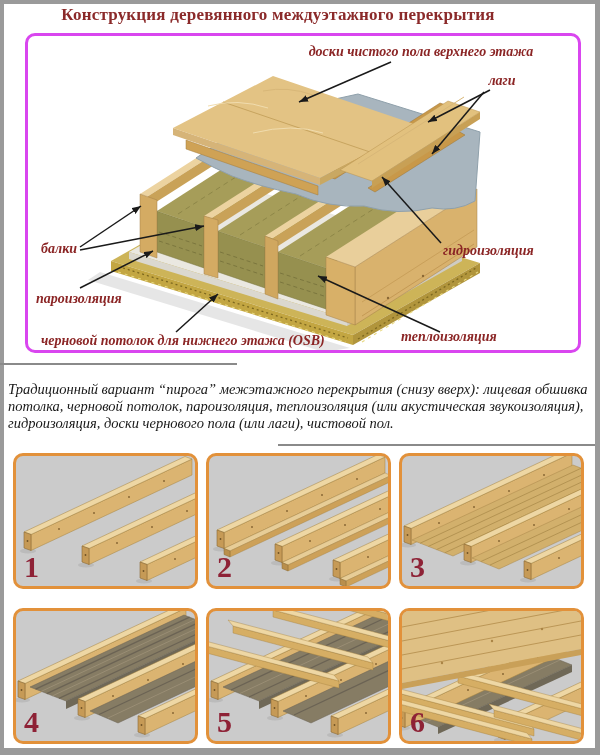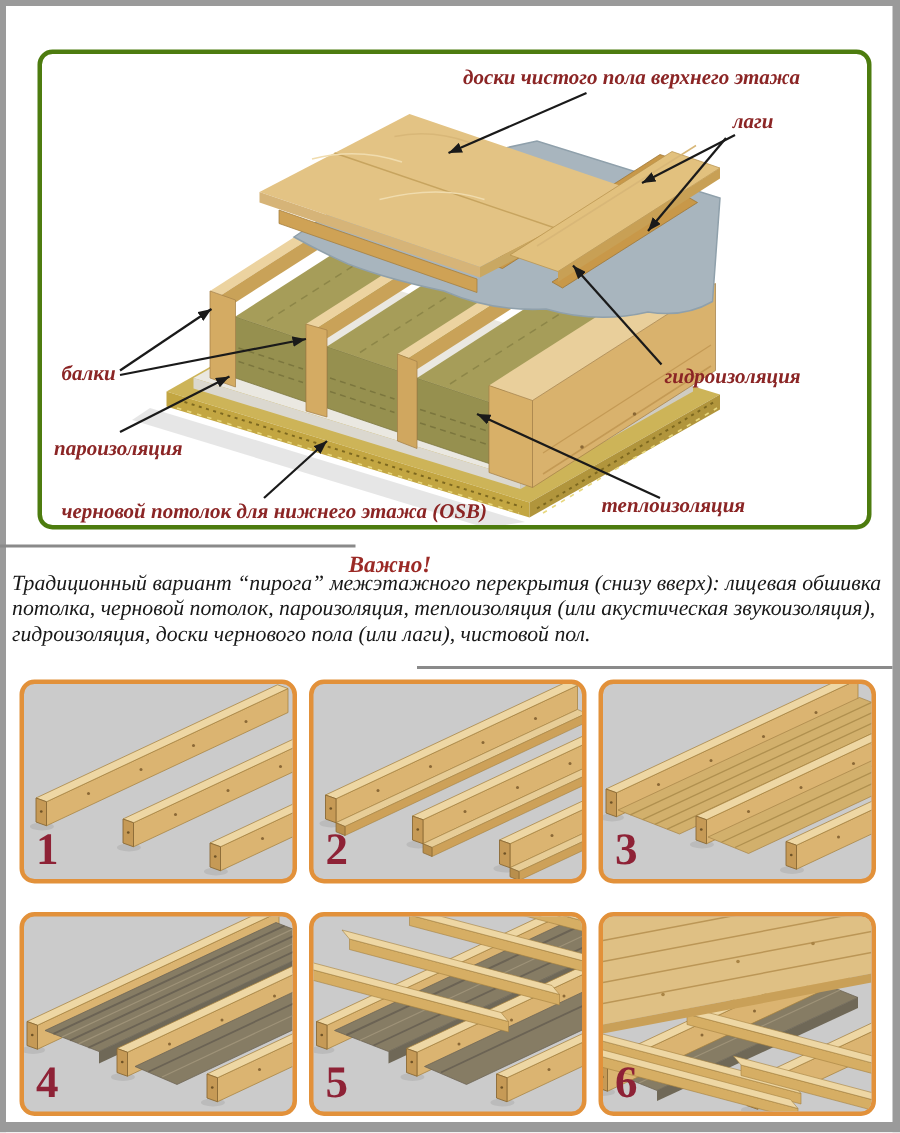--- a/index.html
+++ b/index.html
@@ -6,21 +6,21 @@
   #stage{position:relative;width:600px;height:755px;background:#ffffff;overflow:hidden;
          font-family:"Liberation Serif",serif;}
   .frame{position:absolute;background:#9a9a9a;}
   #frame-top{left:0;top:0;width:600px;height:4px;}
   #frame-left{left:0;top:0;width:4px;height:755px;}
   #frame-right{right:0;top:0;width:5px;height:755px;}
   #frame-bottom{left:0;bottom:0;width:600px;height:7px;}
   #main-title{position:absolute;left:0;top:5px;width:556px;text-align:center;
     font-weight:bold;font-size:17px;color:#8b2a2a;letter-spacing:.2px;}
   #diagram-box{position:absolute;left:25px;top:33px;width:556px;height:320px;
-    border:3px solid #4d7c0f;border-radius:10px;background:#fff;box-sizing:border-box;overflow:hidden;}
+    border:3px solid #d946ef;border-radius:10px;background:#fff;box-sizing:border-box;overflow:hidden;}
   #diagram-box svg{display:block;width:100%;height:100%;}
   .divider{position:absolute;height:2px;background:#8a8a8a;}
   #divider-1{left:0;top:363px;width:237px;}
   #divider-2{left:278px;top:444px;right:5px;}
   #note-heading{position:absolute;left:0;top:368px;width:520px;text-align:center;
     font-weight:bold;font-style:italic;font-size:15.5px;color:#9b2a26;}
   #note-text{position:absolute;left:8px;top:366px;width:584px;
     font-style:italic;font-size:14.5px;line-height:17px;color:#181818;}
   .panel{position:absolute;width:185px;height:136px;background:#cbcbcb;
     border:3px solid #e2913a;border-radius:10px;box-sizing:border-box;overflow:hidden;}
@@ -34,20 +34,21 @@
 </style>
 </head>
 <body>
 
 <div id="stage">
   <div id="frame-top" class="frame"></div>
   <div id="frame-left" class="frame"></div>
   <div id="frame-right" class="frame"></div>
   <div id="frame-bottom" class="frame"></div>
 
+  <div id="main-title">Конструкция деревянного междуэтажного перекрытия</div>
 
   <svg width="0" height="0" style="position:absolute" aria-hidden="true">
     <defs>
       <g id="pbeam">
         <ellipse cx="4" cy="3" rx="8" ry="2.6" fill="#b3b3b3" opacity="0.7"></ellipse>
         <polygon points="7,2.5 168,-73 168,-89 7,-13.5" fill="#dbb471" stroke="#a5823f" stroke-width="0.5"></polygon>
         <polygon points="0,-16 7,-13.5 168,-89 161,-91.5" fill="#eed7a4" stroke="#a5823f" stroke-width="0.5"></polygon>
         <polygon points="0,0 7,2.5 7,-13.5 0,-16" fill="#c69a56" stroke="#8a6a35" stroke-width="0.6"></polygon>
         <circle cx="35" cy="-19" r="1" fill="#8a6836"></circle>
           <circle cx="70" cy="-35" r="1" fill="#8a6836"></circle>
@@ -175,21 +176,20 @@
       <text class="dlabel" x="474" y="49" text-anchor="middle">лаги</text>
       <text class="dlabel" x="13" y="217">балки</text>
       <text class="dlabel" x="415" y="219">гидроизоляция</text>
       <text class="dlabel" x="8" y="267">пароизоляция</text>
       <text class="dlabel" x="13" y="309">черновой потолок для нижнего этажа (OSB)</text>
       <text class="dlabel" x="373" y="305">теплоизоляция</text>
     </svg>
   </div>
 
   <div id="divider-1" class="divider"></div>
-  <div id="note-heading">Важно!</div>
   <p id="note-text">Традиционный вариант “пирога” межэтажного перекрытия (снизу вверх): лицевая обшивка потолка, черновой потолок, пароизоляция, теплоизоляция (или акустическая звукоизоляция), гидроизоляция, доски чернового пола (или лаги), чистовой пол.</p>
   <div id="divider-2" class="divider"></div>
 
   <div class="panel" id="panel-1">
     <svg viewBox="0 0 179 130">
       <use href="#pbeam" transform="translate(8,92)"></use>
       <use href="#pbeam" transform="translate(66,106)"></use>
       <use href="#pbeam" transform="translate(124,122)"></use>
     </svg>
     <div class="step-num">1</div>

